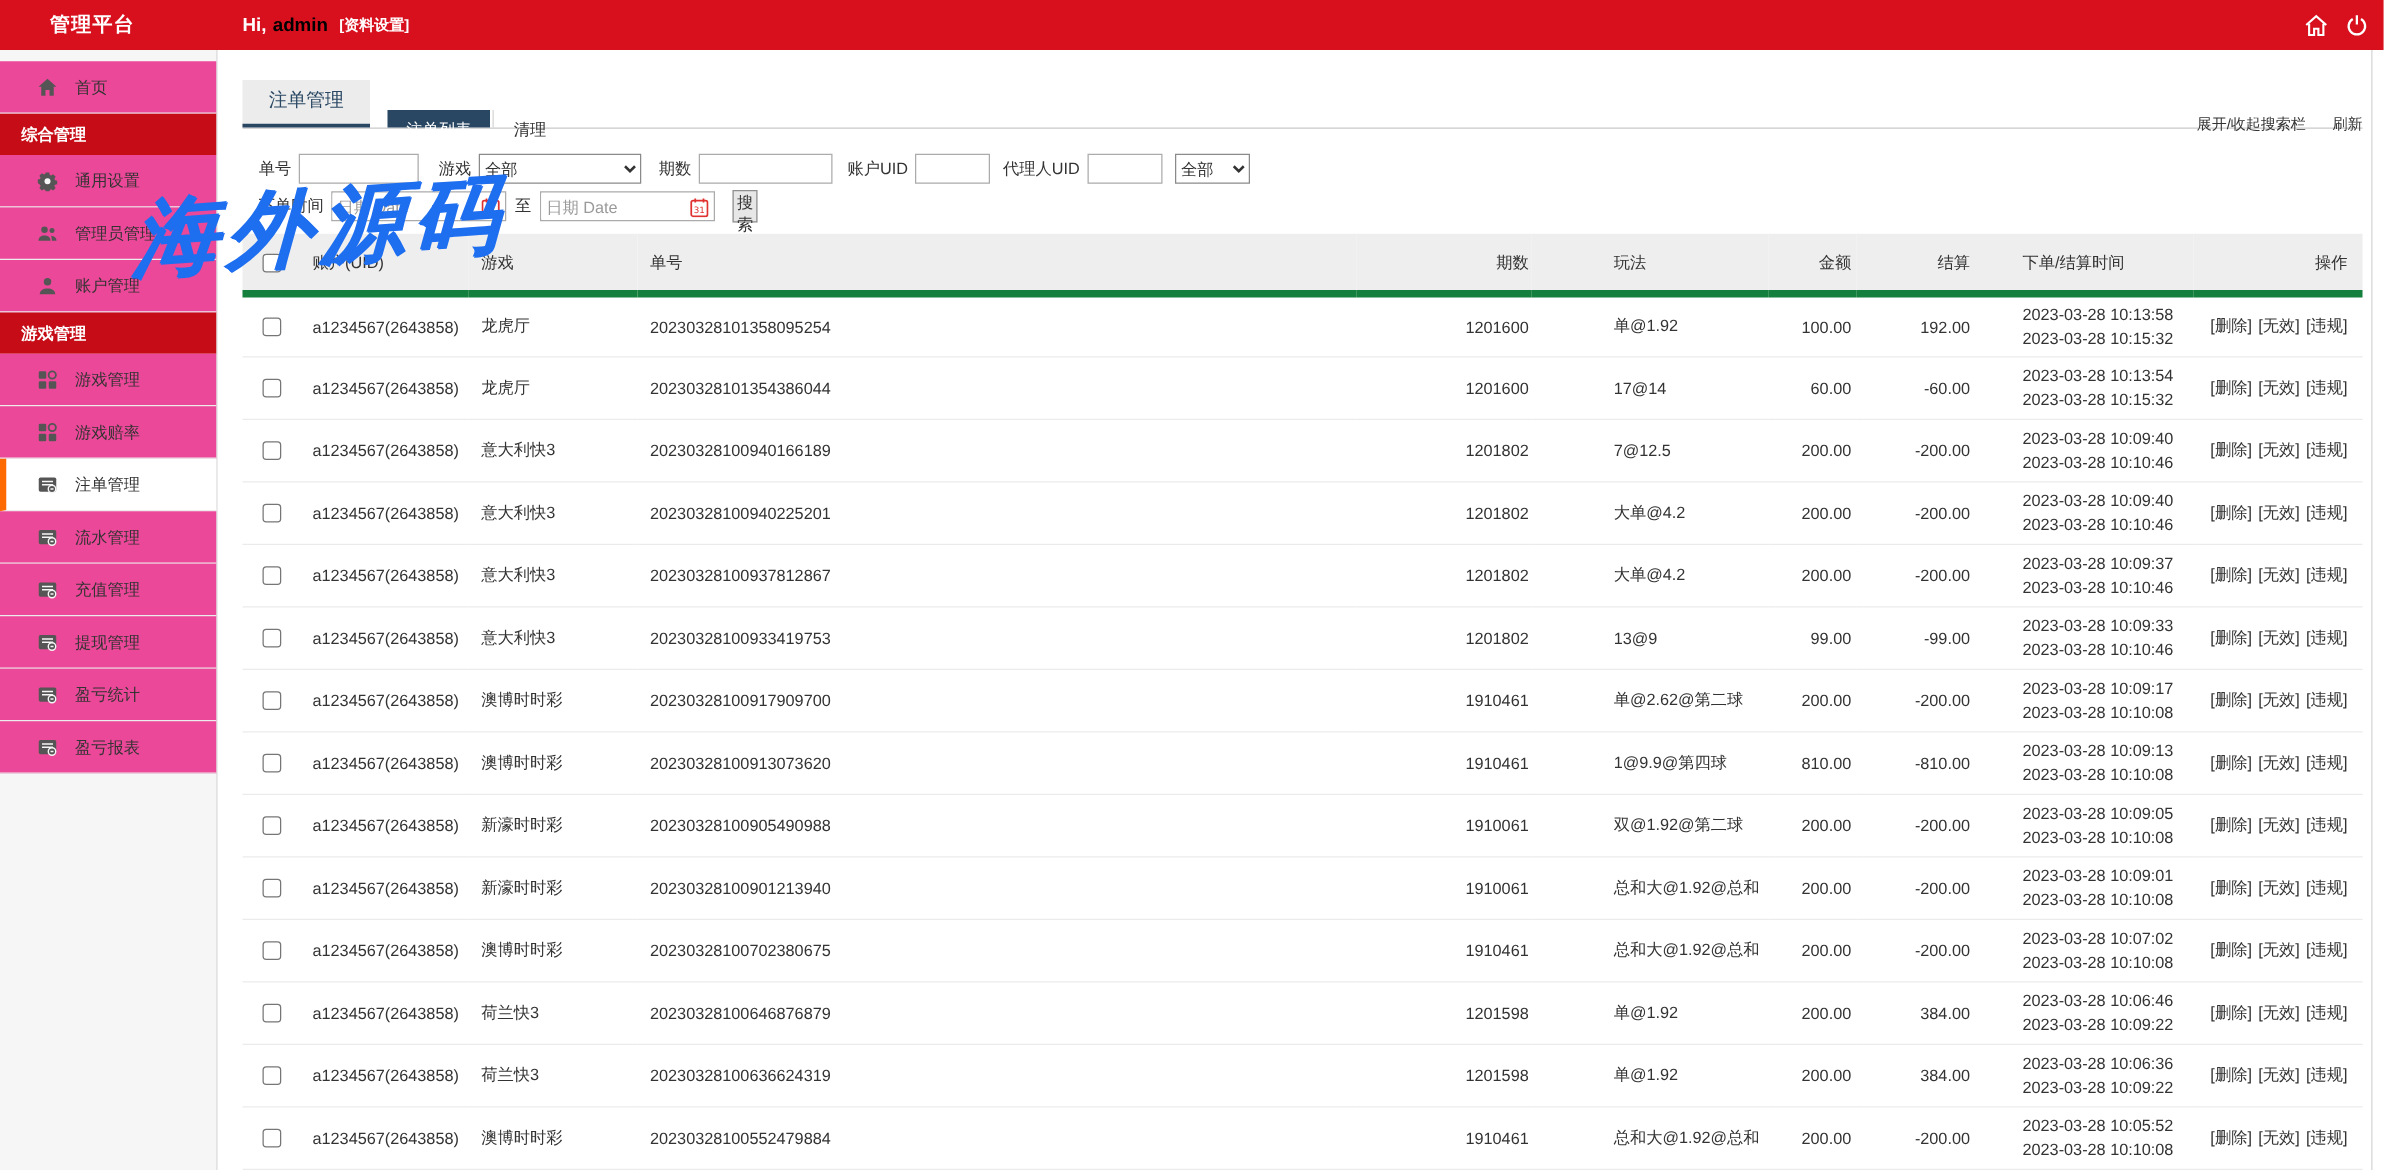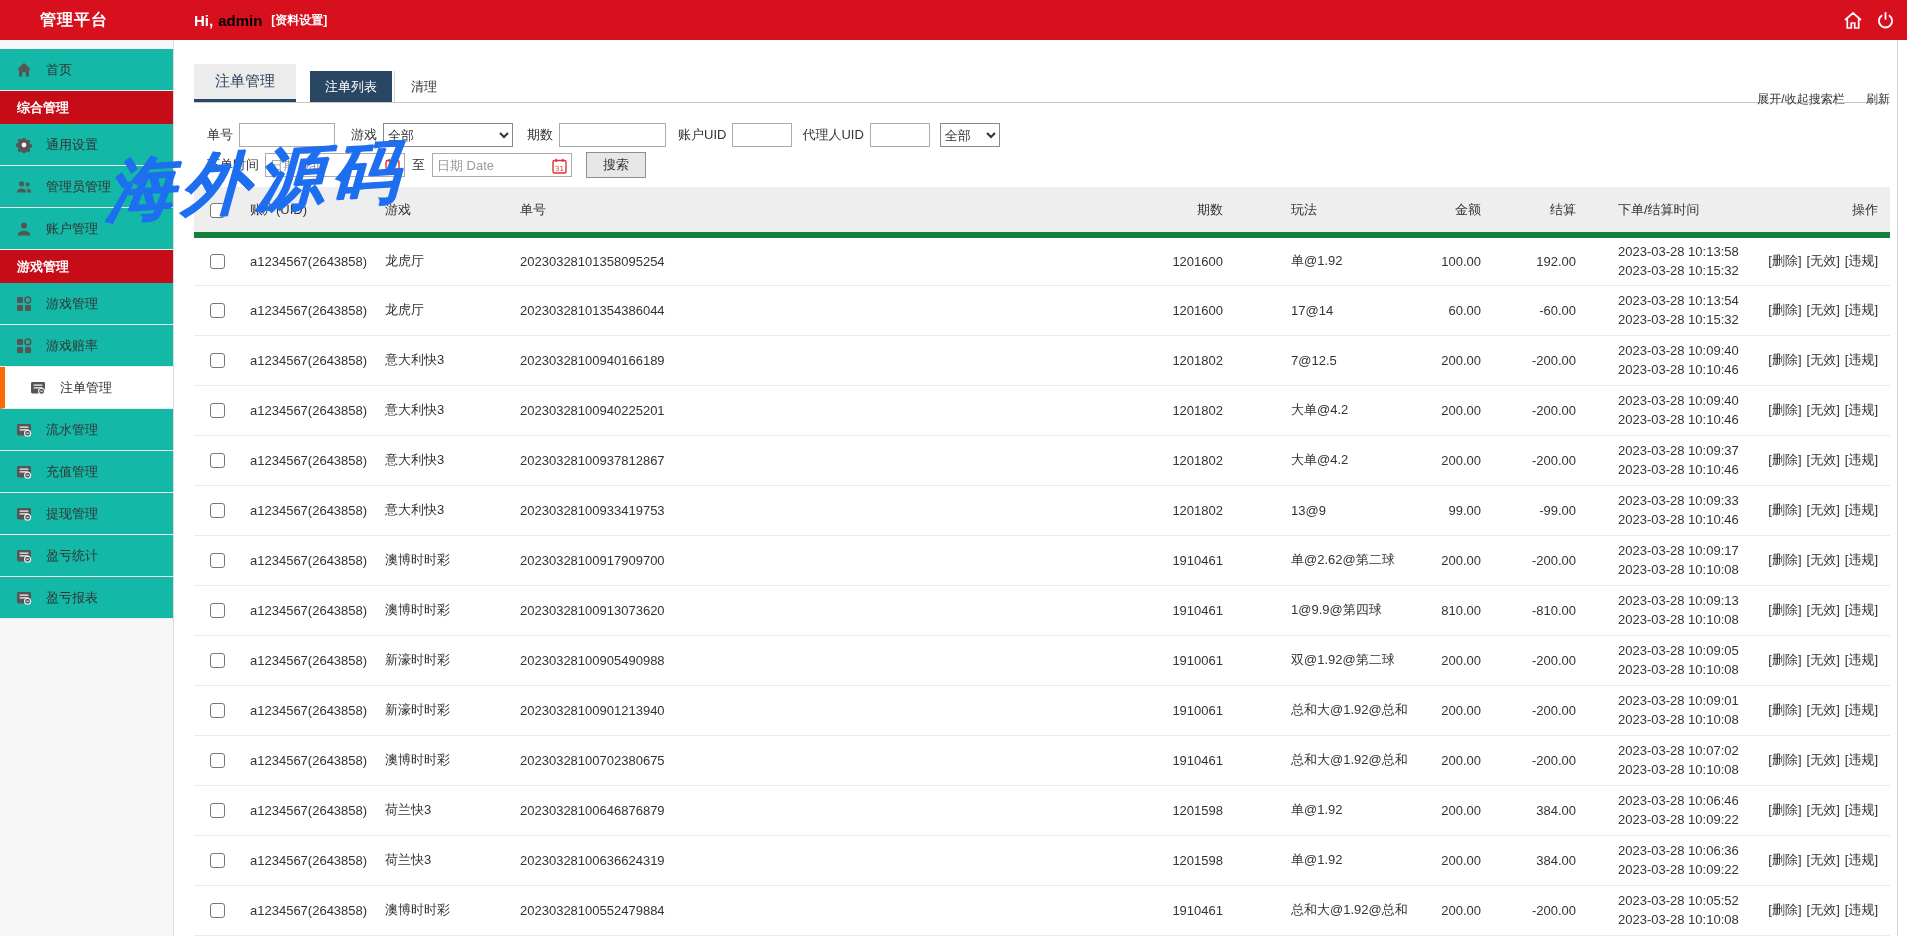--- a/index.html
+++ b/index.html
@@ -11,32 +11,32 @@
   .topbar { position:absolute; top:0; left:0; right:0; height:40px; background:#d8101e; display:flex; align-items:center; z-index:40; }
   .brand { width:194px; padding-left:40px; color:#fff; font-size:16px; font-weight:bold; letter-spacing:1px; }
   .greeting { font-size:15px; font-weight:bold; color:#fff; }
   .greeting .uname { color:#000000; margin-left:5px; }
   .profile-link { color:#fff; font-size:12px; font-weight:bold; margin-left:9px; cursor:pointer; }
   .topbar-icons { margin-left:auto; margin-right:12px; display:flex; align-items:center; gap:13px; }
   .topbar-icons svg { display:block; cursor:pointer; }
 
   
   .sidebar { position:absolute; top:40px; left:0; bottom:0; width:174px; background:#f6f6f6; border-right:1px solid #dcdcdc; padding-top:9px; z-index:30; }
-  .nav-item { height:42px; display:flex; align-items:center; padding-left:16px; gap:14px; font-size:13px; color:#333; border-bottom:1px solid #ececec; cursor:pointer; background:#14b8a6; }
+  .nav-item { height:42px; display:flex; align-items:center; padding-left:30px; gap:14px; font-size:13px; color:#333; border-bottom:1px solid #ececec; cursor:pointer; background:#ec4899; }
   .nav-item .icon { width:16px; height:16px; display:inline-flex; }
   .nav-item .icon svg { width:16px; height:16px; fill:#555; }
   .nav-item.active { background:#fff; border-left:5px solid #ff6a00; padding-left:25px; }
   .nav-section { height:33px; display:flex; align-items:center; padding-left:17px; background:#c60c17; color:#fff; font-size:13px; font-weight:bold; cursor:pointer; }
 
   
   .main { position:absolute; top:40px; left:174px; right:0; bottom:0; background:#fff; padding-left:20px; }
 
   .tabs-area { margin-top:25px; width:1696px; height:38px; border-bottom:1px solid #c9c9c9; display:flex; align-items:flex-end; position:relative; }
   .module-tab { height:38px; background:#ececec; border-bottom:3px solid #294763; padding:0 21px; line-height:34px; font-size:15px; color:#294763; cursor:pointer; }
-  .subtab { height:31px; line-height:31px; font-size:13px; padding:0 15px; cursor:pointer; }
+  .subtab { height:14px; line-height:31px; font-size:13px; padding:0 15px; cursor:pointer; }
   .subtab.active { background:#294763; color:#fff; margin-left:14px; }
   .subtab.plain { color:#333; border-left:1px solid #d5d5d5; margin-left:2px; padding-left:16px; }
   .top-links { position:absolute; right:0; top:26px; font-size:12px; color:#333; }
   .top-links span { margin-left:18px; cursor:pointer; }
 
   
   .search-panel { margin-top:20px; }
   .search-row { display:flex; align-items:center; height:24px; margin-bottom:6px; padding-left:13px; }
   .lbl { font-size:13px; color:#333; margin-right:6px; white-space:nowrap; }
   input.txt { height:24px; border:1px solid #ababab; font-size:13px; padding:0 4px; background:#fff; }
@@ -44,21 +44,21 @@
   .w-period { width:107px; margin-right:12px; }
   .w-uid { width:60px; margin-right:10px; }
   select.sel { height:24px; border:1px solid #8a8a8a; font-size:13px; background:#fff; color:#333; }
   .sel-game { width:130px; margin-right:14px; }
   .sel-status { width:60px; }
   .date-box { position:relative; width:140px; height:24px; border:1px solid #ababab; background:#fff; display:flex; align-items:center; }
   .date-box input { border:none; outline:none; width:112px; height:20px; font-size:13px; padding:0 4px; color:#333; }
   .date-box input::placeholder { color:#9a9a9a; }
   .cal-icon { position:absolute; right:4px; top:4px; width:15px; height:16px; }
   .to-lbl { margin:0 7px; font-size:13px; }
-  .btn-search { width:60px; height:26px; border:1px solid #8f8f8f; background:#e7e7e7; font-size:13px; color:#333; margin-left:14px; cursor:pointer; }
+  .btn-search { width:20px; height:26px; border:1px solid #8f8f8f; background:#e7e7e7; font-size:13px; color:#333; margin-left:14px; cursor:pointer; }
 
   
   table.orders { table-layout:fixed; border-collapse:collapse; width:1696px; margin-top:10px; }
   .orders thead th { background:#eee; height:48px; font-weight:normal; font-size:13px; color:#333; border-bottom:6px solid #15803d; }
   .orders tbody td { height:50px; border-bottom:1px solid #ebebeb; font-size:13px; color:#333; overflow:hidden; white-space:nowrap; }
   .c-check { text-align:center; }
   .c-left { text-align:left; padding-left:10px; }
   .c-period { text-align:right; padding-right:2px; }
   .c-play { text-align:left; padding-left:66px; }
   .c-amount, .c-settle { text-align:right; padding-right:4px; }

